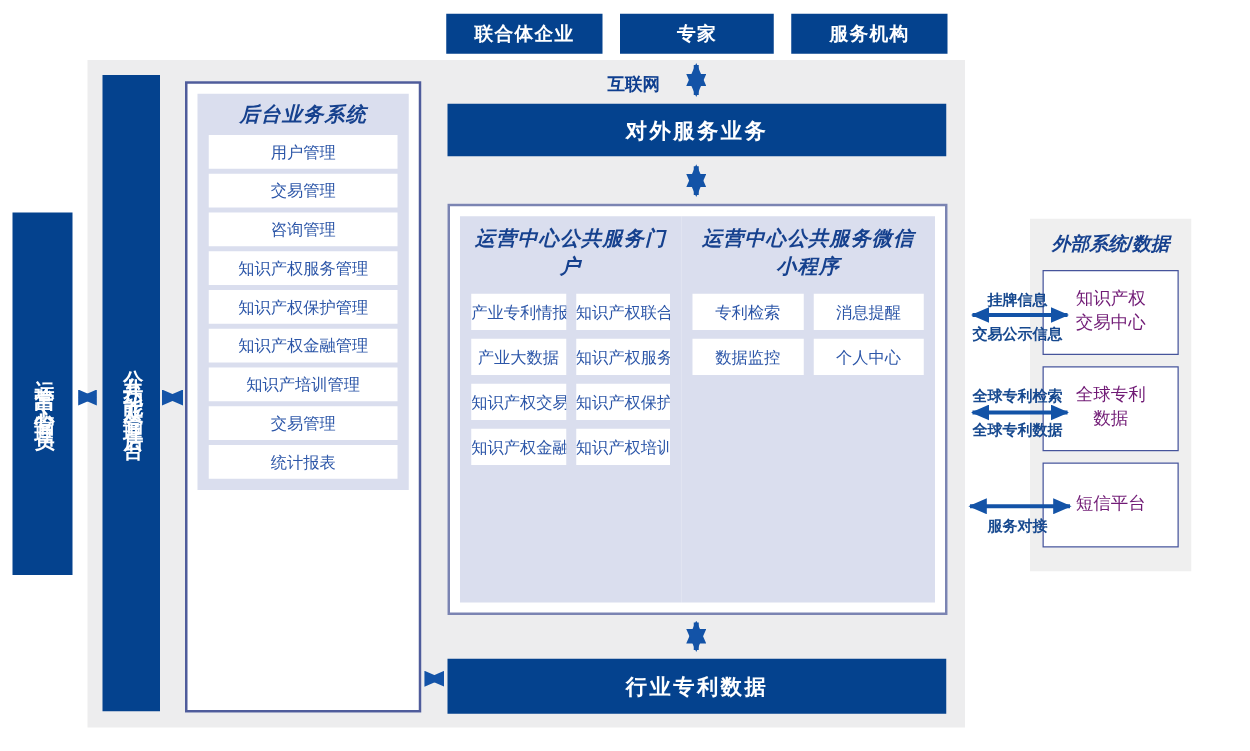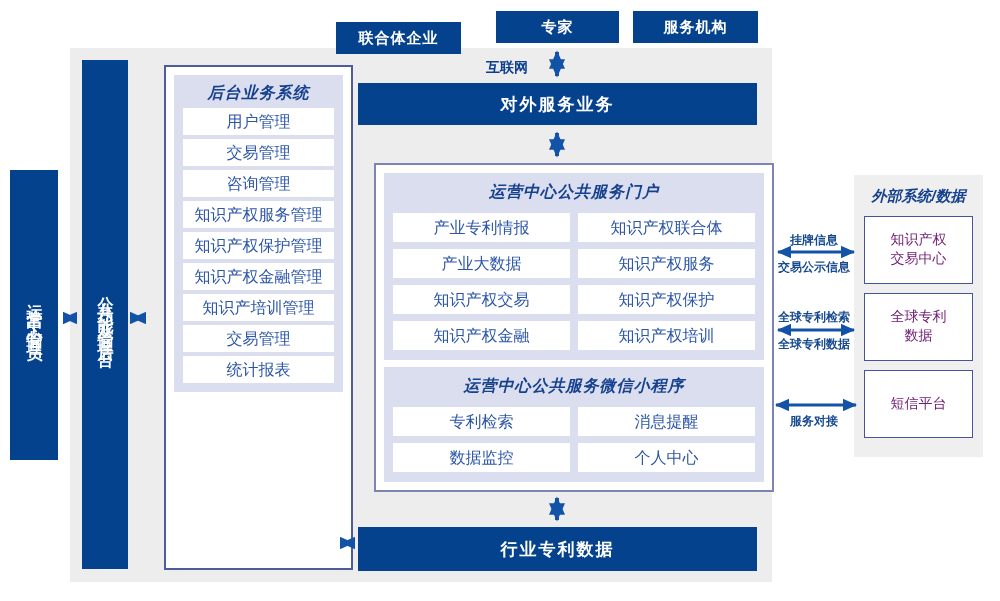--- a/index.html
+++ b/index.html
@@ -11,61 +11,61 @@
   .canvas { position: absolute; left: 0; top: 0; width: 1000px; height: 601px; }
 
   .bg-gray { position: absolute; left: 70px; top: 48px; width: 702px; height: 534px; background: #ededee; }
 
   
   .blue-box {
     position: absolute; background: #04428e; color: #ffffff; font-weight: bold;
     display: flex; align-items: center; justify-content: center; text-align: center;
   }
   .actor { top: 11px; height: 32px; font-size: 15px; letter-spacing: 1px; }
-  .actor-1 { left: 336px; width: 125px; margin-top: 11px; }
+  .actor-1 { left: 357px; width: 125px; }
   .actor-2 { left: 496px; width: 123px; }
   .actor-3 { left: 633px; width: 125px; }
 
   .hbar { left: 358px; width: 399px; font-size: 17px; letter-spacing: 2px; }
   .bar-external { top: 83px;  height: 42px; }
   .bar-industry { top: 527px; height: 44px; }
 
   .vbar {
     position: absolute; background: #04428e; color: #ffffff; font-weight: bold;
     writing-mode: vertical-rl; text-orientation: upright;
     display: flex; align-items: center; justify-content: center;
     font-size: 16px; letter-spacing: 7px;
   }
   .vbar-admin   { left: 10px; top: 170px; width: 48px; height: 290px; }
   .vbar-backend { left: 82px; top: 60px;  width: 46px; height: 509px; }
 
   
-  .panel { position: absolute; background: #ffffff; border: 2px solid #57639f; padding: 8px; margin-left: 16px; }
+  .panel { position: absolute; background: #ffffff; border: 2px solid #57639f; padding: 8px; }
   .panel-left   { left: 148px; top: 65px;  width: 189px; height: 505px; border-color: #4f5c9b; }
   .panel-center { left: 358px; top: 163px; width: 400px; height: 329px; border-color: #7b84b2;
-                  display: flex; flex-direction: column; justify-content: space-between; }
+                  display: flex; flex-direction: row; justify-content: space-between; }
 
   .section { background: #dadeee; padding: 7px 9px 9px 9px; }
   .section-title {
     color: #16418e; font-weight: bold; font-style: italic; text-align: center;
     font-size: 16px; line-height: 22px; letter-spacing: 1px;
   }
   .item {
-    background: #ffffff; color: #2c56a8; font-size: 16px; text-align: center;
+    background: #ffffff; color: #2c56a8; font-size: 13px; text-align: center;
     height: 27px; line-height: 27px; margin-top: 4px;
     white-space: nowrap; overflow: hidden;
   }
   .sec-dashboard { margin-top: 7px; }
 
   .grid2 { display: grid; grid-template-columns: 1fr 1fr; column-gap: 8px; row-gap: 0; margin-top: 3px; }
   .grid2 .item { height: 29px; line-height: 29px; margin-top: 7px; }
   .section-portal, .section-mini { padding: 8px 9px 10px 9px; }
 
   
-  .panel-right { position: absolute; left: 854px; top: 175px; width: 129px; height: 282px;
+  .panel-right { position: absolute; left: 824px; top: 175px; width: 129px; height: 282px;
                  background: #efefef; padding: 10px; }
   .ext-title { color: #16418e; font-weight: bold; font-style: italic; text-align: center;
                font-size: 15px; line-height: 22px; margin-bottom: 9px; }
   .ext-box { background: #ffffff; border: 1px solid #46549b; height: 68px; margin-bottom: 9px;
              display: flex; flex-direction: column; align-items: center; justify-content: center;
              color: #701a75; font-size: 14px; line-height: 19px; text-align: center; font-family: Liberation Mono, monospace; }
 
   
   .link-label { position: absolute; left: 766px; width: 96px; text-align: center;
                 color: #17498f; font-size: 12px; font-weight: bold; white-space: nowrap; }

